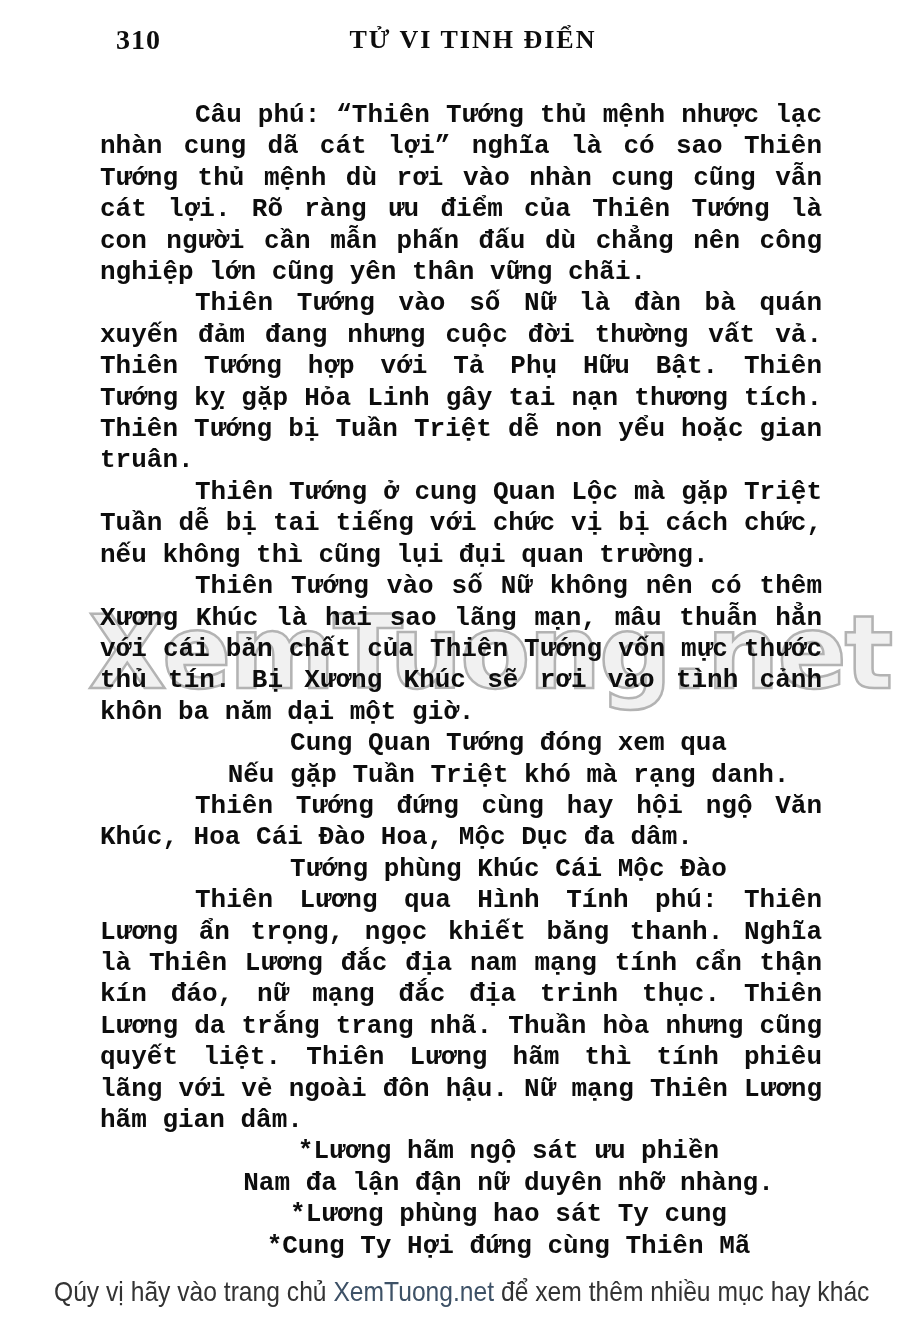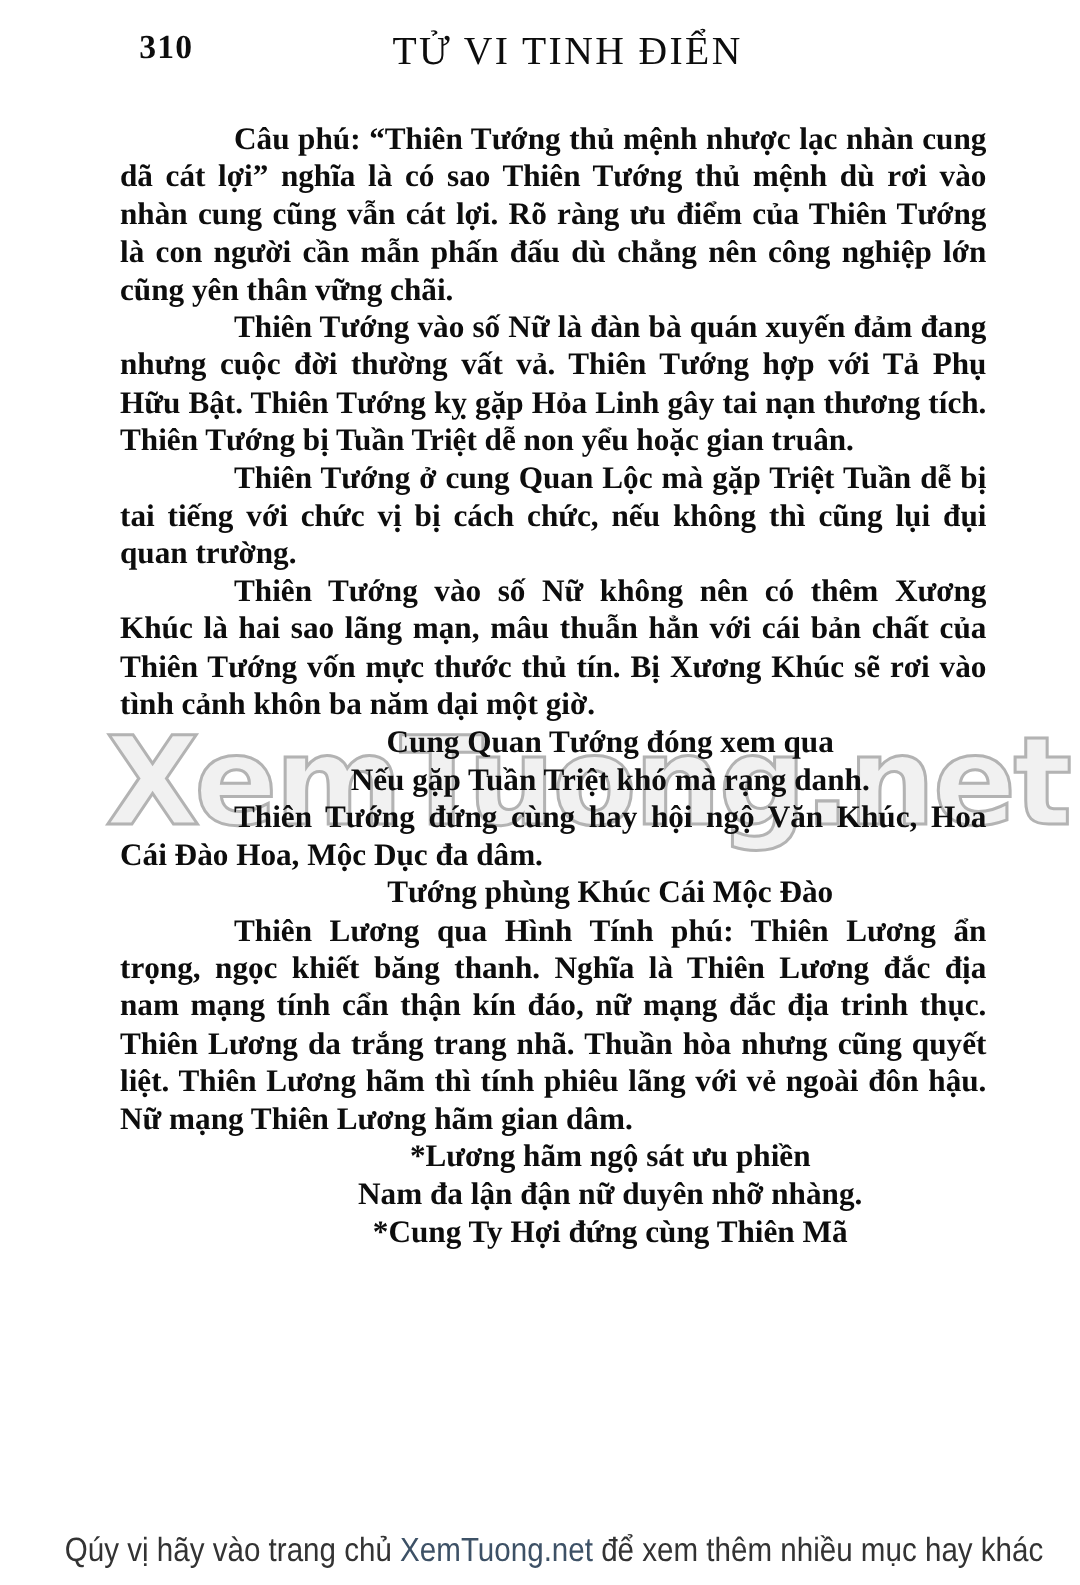--- a/index.html
+++ b/index.html
@@ -33,22 +33,22 @@
     font-size: 28px;
     font-weight: bold;
     letter-spacing: 1px;
   }
   .running-title {
     position: absolute;
     left: 0;
     right: 0;
     top: 1px;
     text-align: center;
-    font-size: 33px;
-    font-weight: normal;
+    font-size: 26px;
+    font-weight: bold;
     letter-spacing: 2px;
   }
 
   
   .watermark {
     position: absolute;
     top: 594px;
     left: 88px;
     z-index: 0;
     font-family: "DejaVu Sans", sans-serif;
@@ -67,20 +67,21 @@
   .page-body {
     position: absolute;
     top: 100px;
     left: 100px;
     width: 722px;
     z-index: 1;
     font-size: 26px;
     font-weight: bold;
     line-height: 31.4px;
     text-align: justify;
+    font-family: Liberation Mono, monospace;
   }
   .para {
     margin: 0;
     text-indent: 95px;
   }
   .verse {
     margin: 0 0 0 95px;
     text-align: center;
   }
 
@@ -123,18 +124,19 @@
     <p class="para">Thiên Tướng vào số Nữ là đàn bà quán xuyến đảm đang nhưng cuộc đời thường vất vả. Thiên Tướng hợp với Tả Phụ Hữu Bật. Thiên Tướng kỵ gặp Hỏa Linh gây tai nạn thương tích. Thiên Tướng bị Tuần Triệt dễ non yểu hoặc gian truân.</p>
     <p class="para">Thiên Tướng ở cung Quan Lộc mà gặp Triệt Tuần dễ bị tai tiếng với chức vị bị cách chức, nếu không thì cũng lụi đụi quan trường.</p>
     <p class="para">Thiên Tướng vào số Nữ không nên có thêm Xương Khúc là hai sao lãng mạn, mâu thuẫn hẳn với cái bản chất của Thiên Tướng vốn mực thước thủ tín. Bị Xương Khúc sẽ rơi vào tình cảnh khôn ba năm dại một giờ.</p>
     <div class="verse">Cung Quan Tướng đóng xem qua</div>
     <div class="verse">Nếu gặp Tuần Triệt khó mà rạng danh.</div>
     <p class="para">Thiên Tướng đứng cùng hay hội ngộ Văn Khúc, Hoa Cái Đào Hoa, Mộc Dục đa dâm.</p>
     <div class="verse">Tướng phùng Khúc Cái Mộc Đào</div>
     <p class="para">Thiên Lương qua Hình Tính phú: Thiên Lương ẩn trọng, ngọc khiết băng thanh. Nghĩa là Thiên Lương đắc địa nam mạng tính cẩn thận kín đáo, nữ mạng đắc địa trinh thục. Thiên Lương da trắng trang nhã. Thuần hòa nhưng cũng quyết liệt. Thiên Lương hãm thì tính phiêu lãng với vẻ ngoài đôn hậu. Nữ mạng Thiên Lương hãm gian dâm.</p>
     <div class="verse">*Lương hãm ngộ sát ưu phiền</div>
     <div class="verse">Nam đa lận đận nữ duyên nhỡ nhàng.</div>
+    <div class="verse">*Lương phùng hao sát Ty cung</div>
     <div class="verse">*Cung Ty Hợi đứng cùng Thiên Mã</div>
   </main>
 
   <footer class="page-footer"><span>Qúy vị hãy vào trang chủ </span><a class="footer-link">XemTuong.net</a><span> để xem thêm nhiều mục hay khác</span></footer>
 
 </div>
 
 </body></html>

